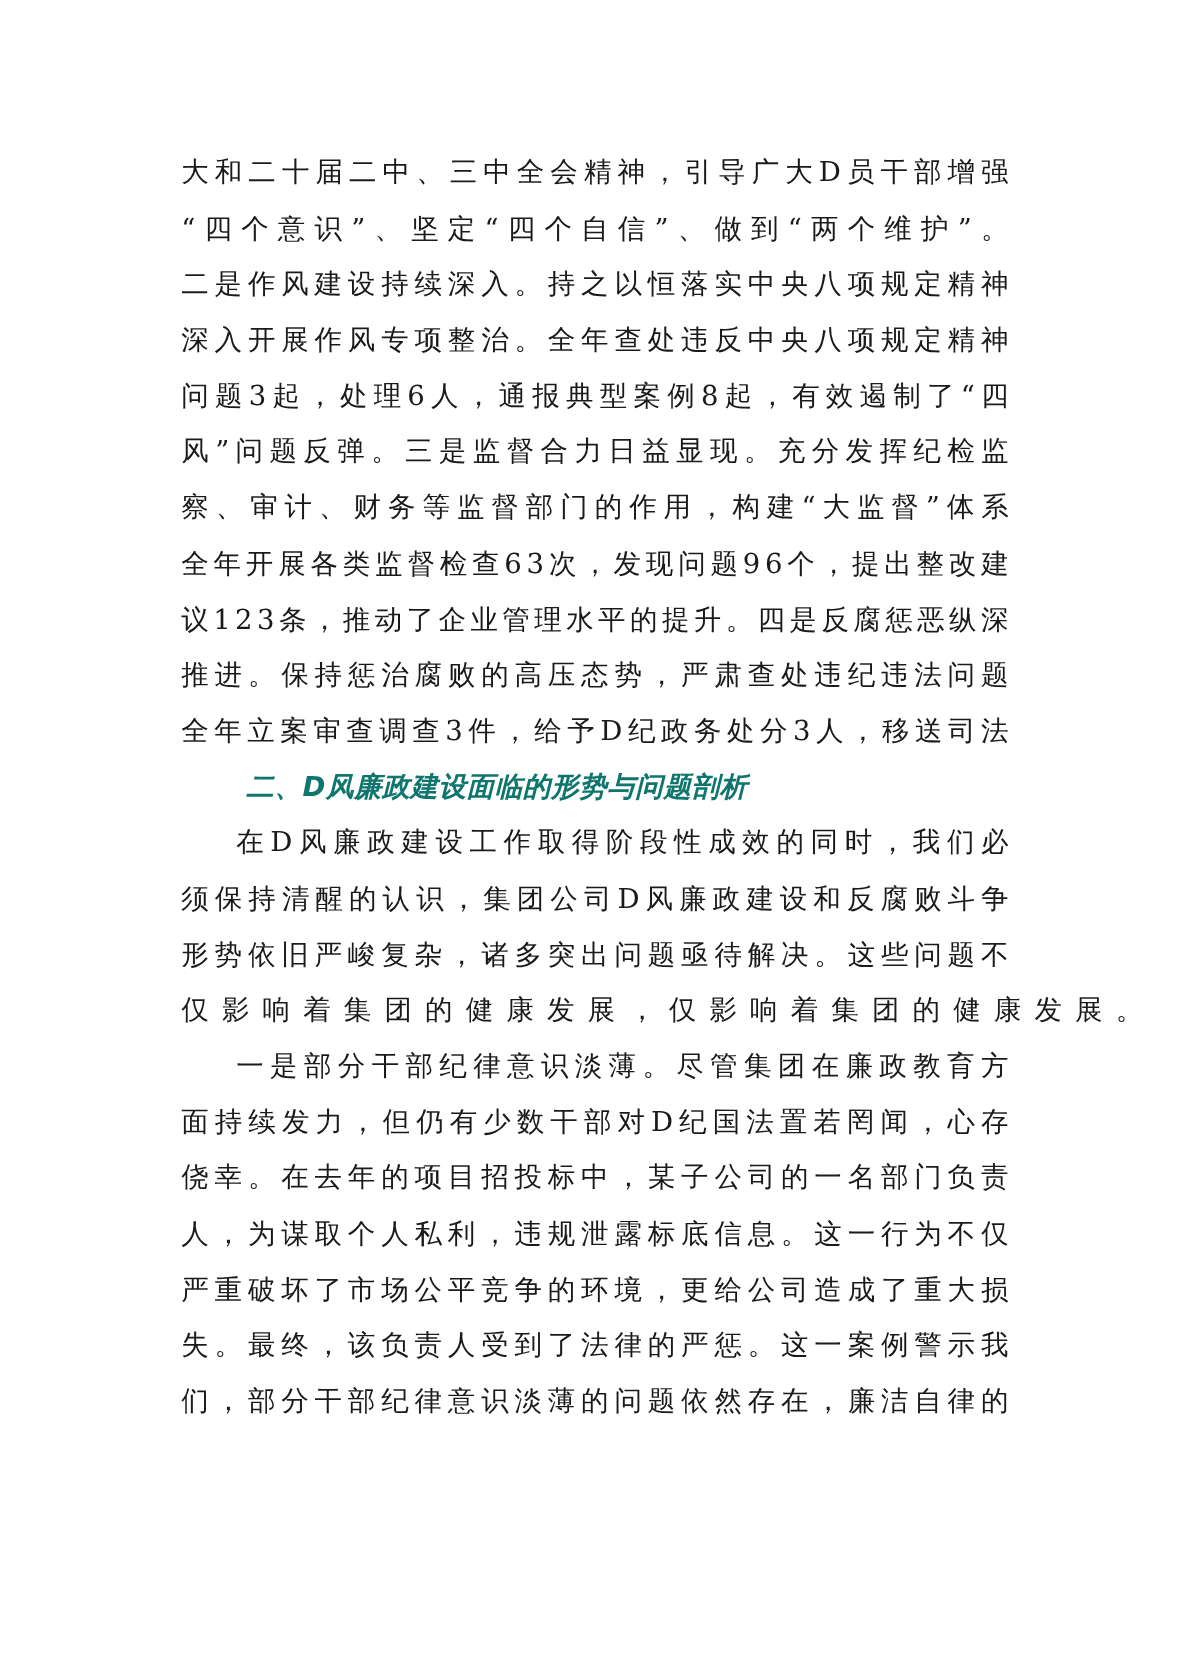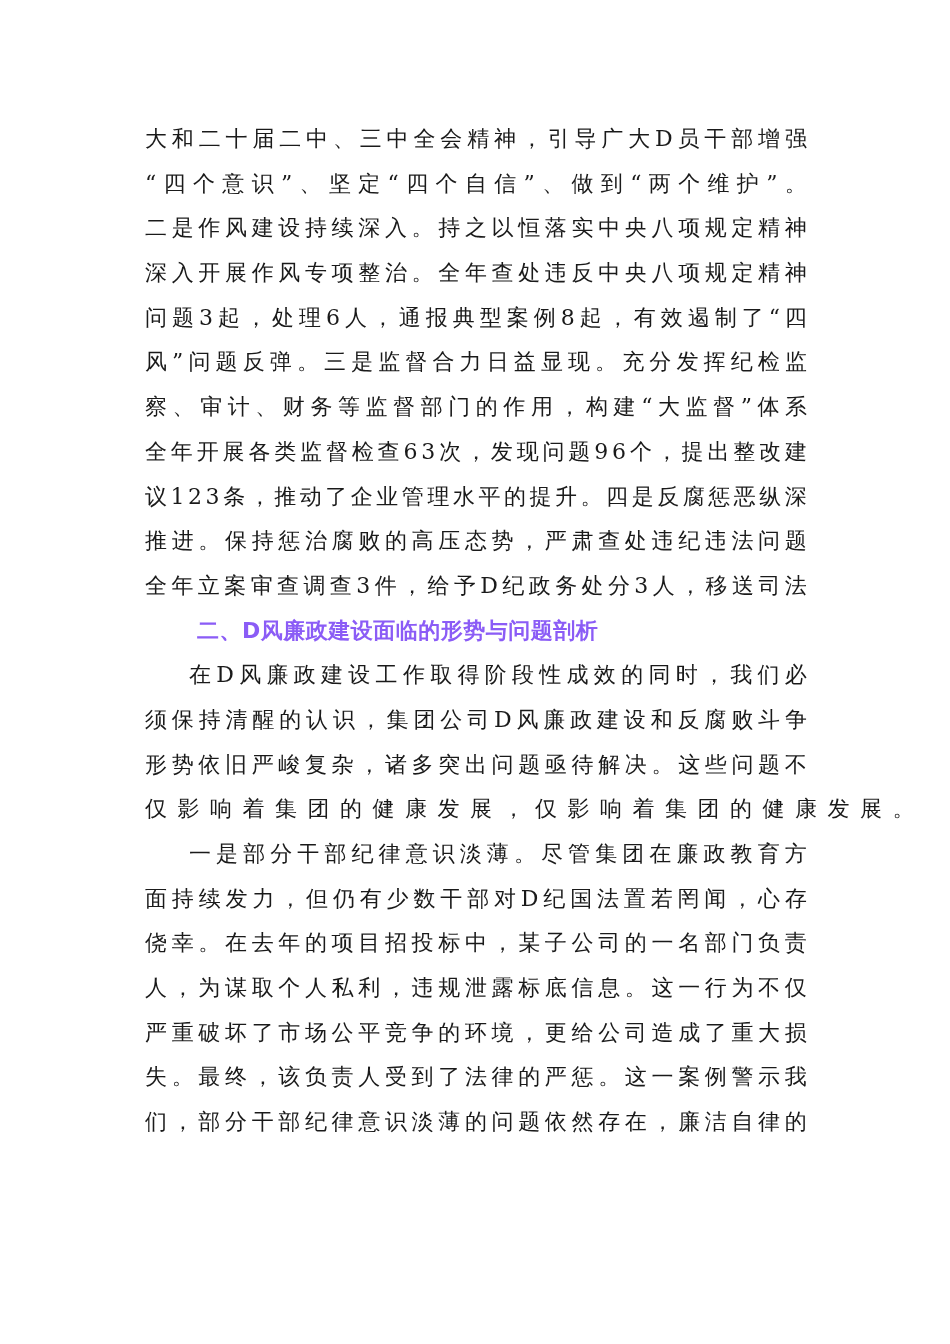--- a/index.html
+++ b/index.html
@@ -43,24 +43,25 @@
       text-align-last: left;
       letter-spacing: 10.5px;
     }
     .line.indent {
       padding-left: 44px;
     }
     .line.heading {
       font-family: "DejaVu Sans", "Liberation Sans", sans-serif;
       font-size: 22px;
       font-weight: bold;
-      color: #8b5cf6;
+      color: #0f766e;
       text-align-last: left;
       padding-left: 52px;
       letter-spacing: 0.5px;
+      font-style: italic;
     }
   </style>
 </head>
 <body>
 
 <div class="page">
   <div class="text-block">
     <span class="line" style="display: flex; justify-content: space-between;">
         <span>大</span>
         <span>和</span>

